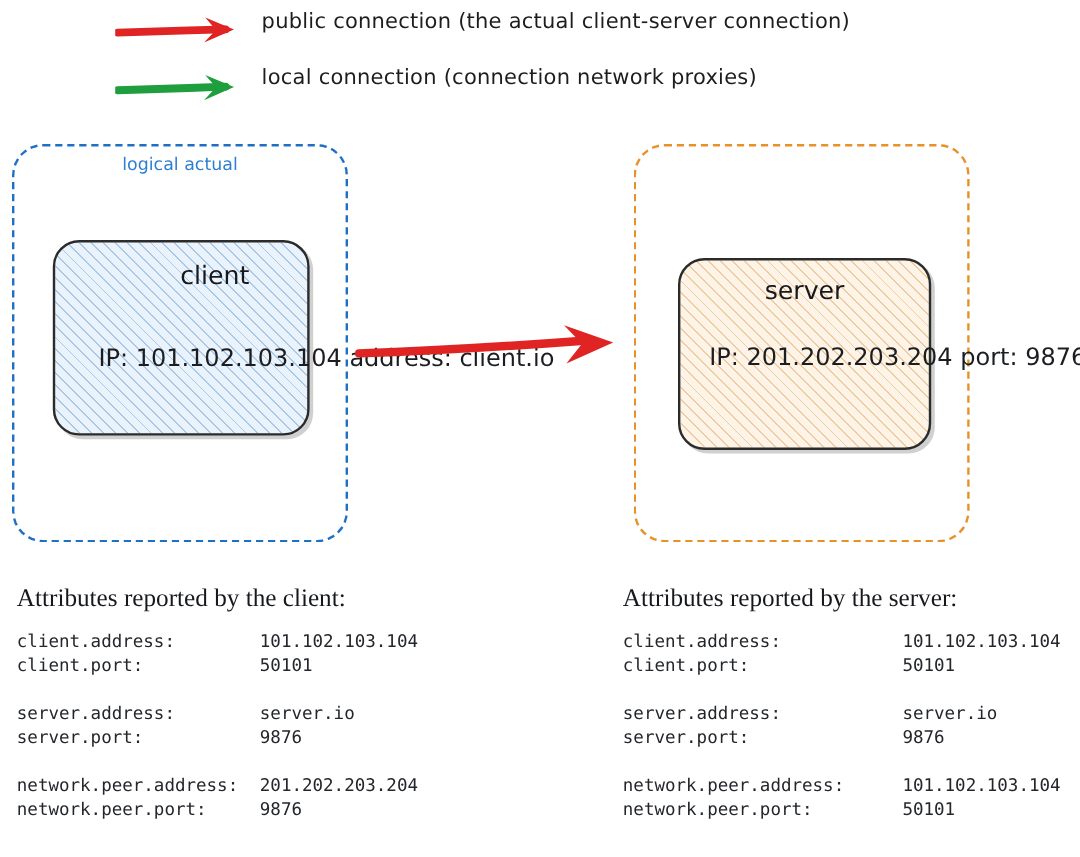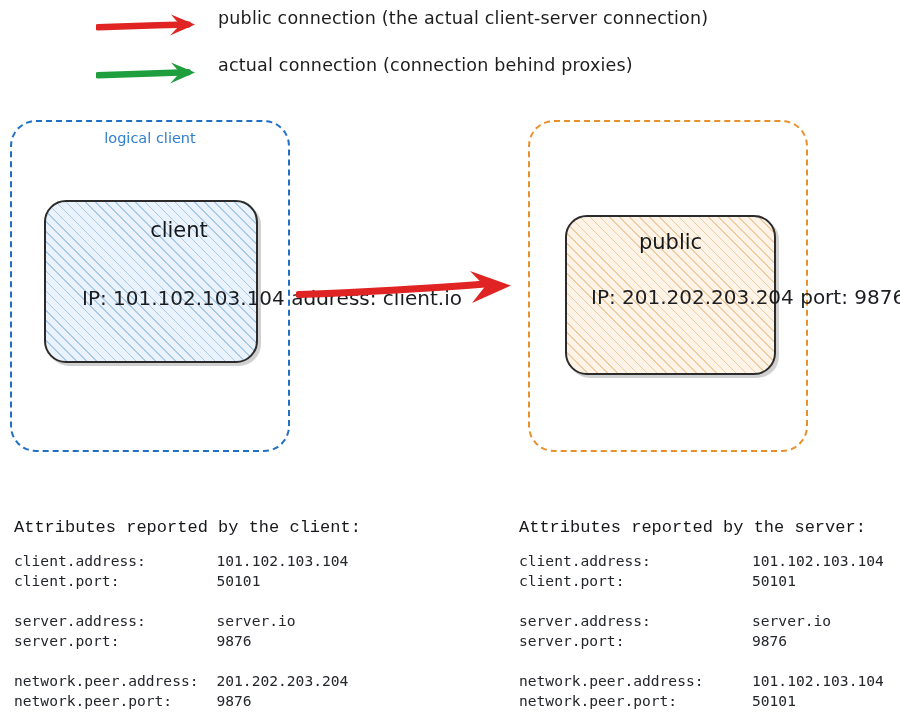--- a/index.html
+++ b/index.html
@@ -106,26 +106,25 @@
 
   
   #public-arrow { position: absolute; left: 296px; top: 268px; }
 
   
   .attr-panel { position: absolute; }
   #client-attrs { left: 14px; top: 486px; }
   #server-attrs { left: 519px; top: 486px; }
 
   .attr-heading {
-    font-size: 17px;
+    font-size: 21px;
     color: #16181c;
-    font-family: Liberation Mono, monospace;
+    font-family: Liberation Serif, serif;
     margin-bottom: 14px;
     white-space: nowrap;
-    margin-top: 32px;
   }
   .attr-table { border-collapse: collapse; }
   .attr-table td {
     font-family: "DejaVu Sans Mono", monospace;
     font-size: 14.6px;
     line-height: 20px;
     color: #23262b;
     padding: 0;
     white-space: pre;
     vertical-align: top;
@@ -146,41 +145,41 @@
       <path d="M75 2.5 L99 12.6 L74 23.5 L84 12.9 Z" fill="#e02424"></path>
     </svg>
     <div class="legend-label">public connection (the actual client-server connection)</div>
   </div>
 
   <div class="legend-row r2">
     <svg class="legend-arrow" width="106" height="28" viewBox="0 0 106 28">
       <path d="M2 16.2 C30 15.4, 62 14.4, 92 13.2" stroke="#1f9e3e" stroke-width="6.5" fill="none" stroke-linecap="round"></path>
       <path d="M75 3.5 L99 13.4 L74 24.5 L84 13.8 Z" fill="#1f9e3e"></path>
     </svg>
-    <div class="legend-label">actual connection (connection behind proxies)</div>
+    <div class="legend-label">local connection (connection network proxies)</div>
   </div>
 
   <div class="logical-box" id="logical-client-box"></div>
-  <div class="logical-label" id="logical-client-label">logical client</div>
+  <div class="logical-label" id="logical-client-label">logical actual</div>
 
   <div class="node" id="client-node">
     <div class="node-title">client</div>
     <div class="node-props">IP: 101.102.103.104
 address: client.io</div>
   </div>
 
   <svg id="public-arrow" width="224" height="46" viewBox="0 0 224 46">
     <path d="M3 26.5 C60 24.5, 130 20.5, 196 15.5" stroke="#e02424" stroke-width="7" fill="none" stroke-linecap="round"></path>
     <path d="M174 3 L215 17.5 L176 35 L189 18.5 Z" fill="#e02424"></path>
   </svg>
 
   <div class="logical-box" id="logical-server-box"></div>
 
   <div class="node" id="server-node">
-    <div class="node-title">public</div>
+    <div class="node-title">server</div>
     <div class="node-props">IP: 201.202.203.204
 port: 9876
 address: server.io</div>
   </div>
 
   <div class="attr-panel" id="client-attrs">
     <div class="attr-heading">Attributes reported by the client:</div>
     <table class="attr-table">
         <tbody>
           <tr>

